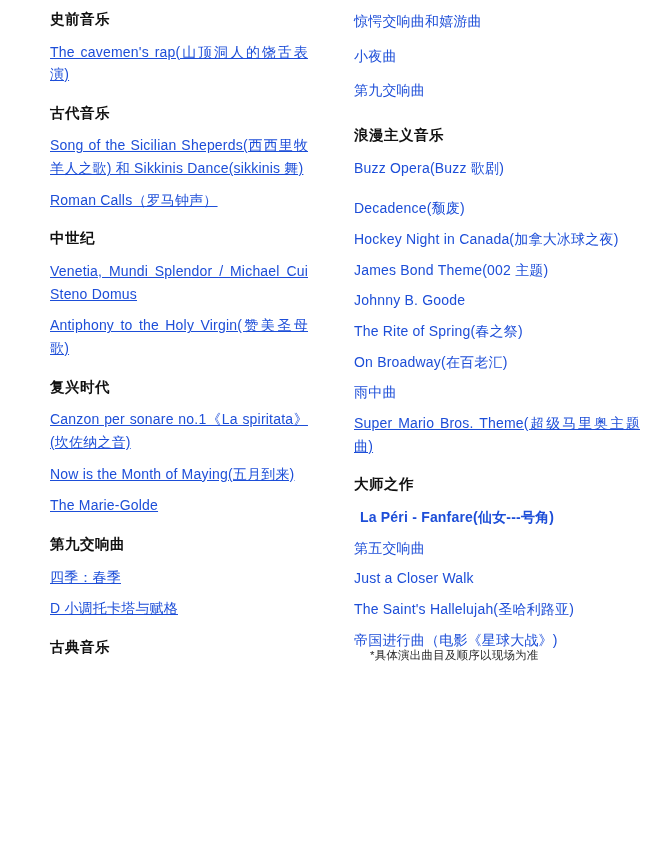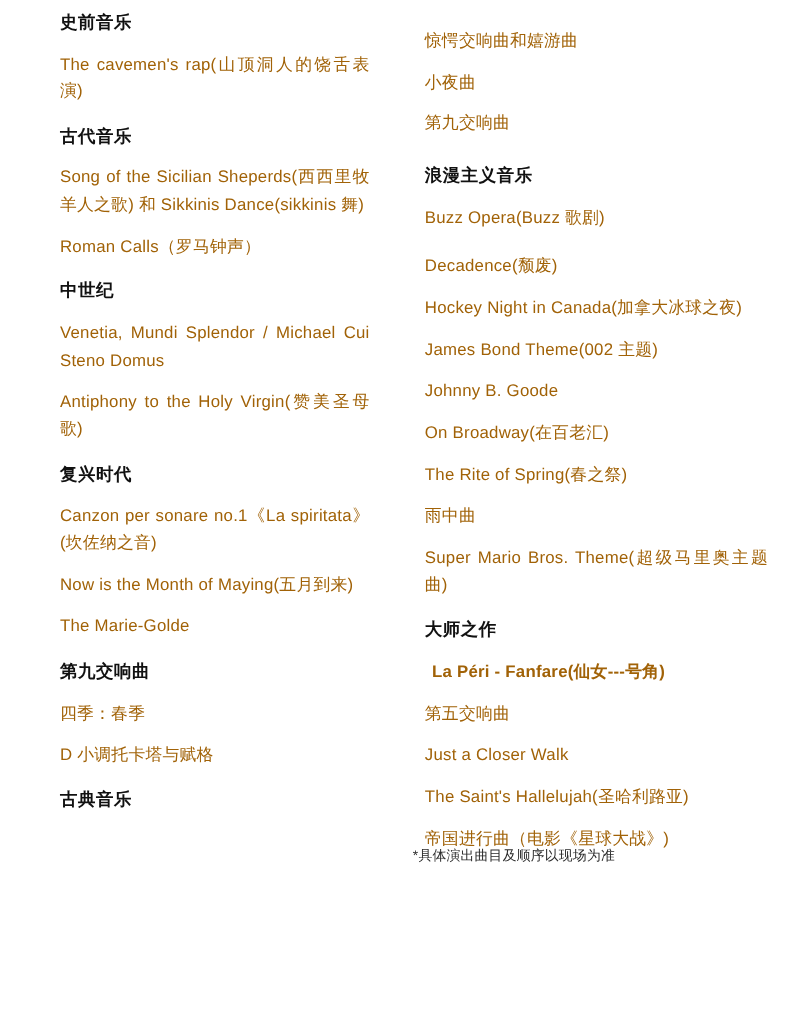--- a/index.html
+++ b/index.html
@@ -46,44 +46,44 @@
   .section-title {
     font-size: 14.5px;
     font-weight: bold;
     color: #111;
     letter-spacing: 0.5px;
     margin-bottom: 11px;
     line-height: 1.35;
   }
   .entry {
     font-size: 14px;
-    color: #a16207;
+    color: #1d4ed8;
     line-height: 1.62;
     margin-bottom: 9px;
     letter-spacing: 0.2px;
     word-break: break-word;
-    margin-top: 12px;
   }
   .entry.justified {
     text-align: justify;
     text-justify: inter-ideograph;
+    text-decoration: underline;
   }
   .entry.tight {
     margin-bottom: 8px;
   }
   .entry.indent {
     padding-left: 6px;
     font-weight: bold;
   }
   .spacer-top {
     height: 6px;
   }
   .footnote {
     position: absolute;
-    left: 4px;
+    left: 30px;
     bottom: 6px;
     font-size: 11.5px;
     color: #2a2a2a;
     letter-spacing: 0.2px;
   }
   .right-lead .entry {
     margin-bottom: 12px;
   }
 </style>
 </head>
@@ -144,22 +144,22 @@
     <div class="section">
       <div class="section-title">浪漫主义音乐</div>
       <div class="entry">Buzz Opera(Buzz 歌剧)</div>
     </div>
 
     <div class="section">
       <div class="entry tight">Decadence(颓废)</div>
       <div class="entry tight">Hockey Night in Canada(加拿大冰球之夜)</div>
       <div class="entry tight">James Bond Theme(002 主题)</div>
       <div class="entry tight">Johnny B. Goode</div>
+      <div class="entry tight">The Rite of Spring(春之祭)</div>
       <div class="entry tight">On Broadway(在百老汇)</div>
-      <div class="entry tight">The Rite of Spring(春之祭)</div>
       <div class="entry tight">雨中曲</div>
       <div class="entry tight justified">Super Mario Bros. Theme(超级马里奥主题曲)</div>
     </div>
 
     <div class="section">
       <div class="section-title">大师之作</div>
       <div class="entry tight indent">La Péri - Fanfare(仙女---号角)</div>
       <div class="entry tight">第五交响曲</div>
       <div class="entry tight">Just a Closer Walk</div>
       <div class="entry tight">The Saint's Hallelujah(圣哈利路亚)</div>

